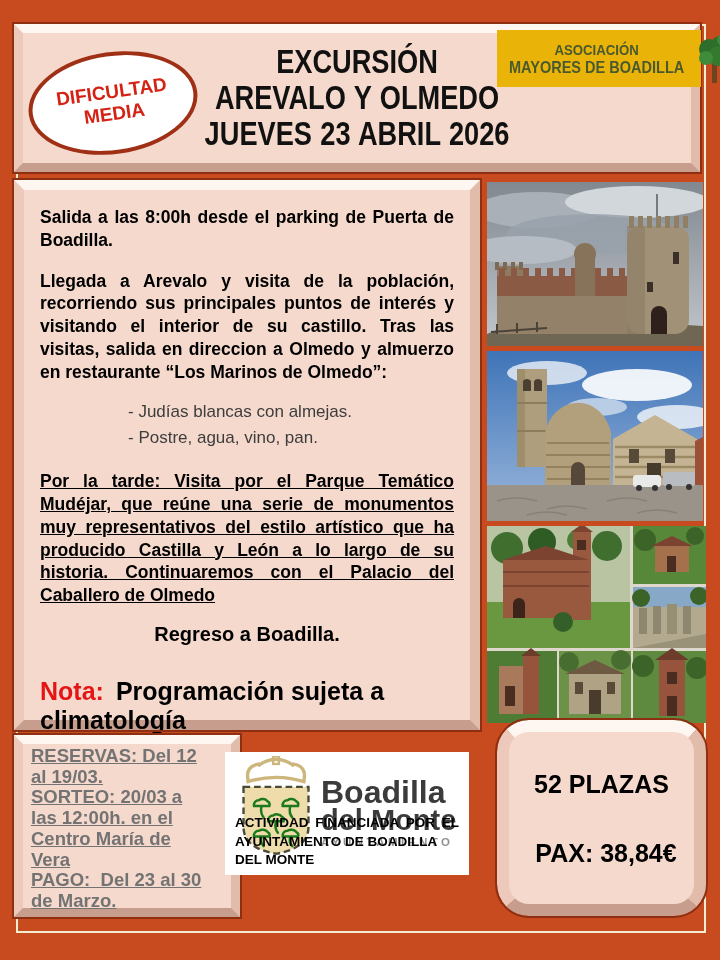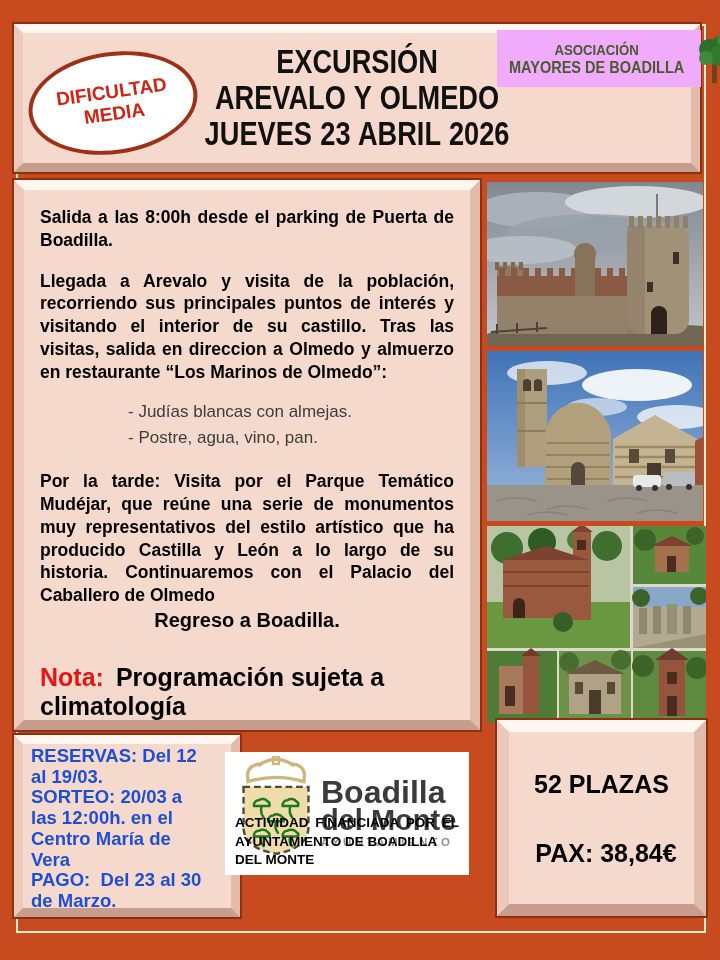--- a/index.html
+++ b/index.html
@@ -23,64 +23,64 @@
     letter-spacing:0px;word-spacing:1px;white-space:nowrap;}
   .title-wrap{padding-top:10px;}
 
   .badge{position:absolute;left:28px;top:52px;width:162px;height:94px;
     background:#fff;border:4px solid #a03015;border-radius:50%;
     transform:rotate(-8deg);display:flex;flex-direction:column;
     align-items:center;justify-content:center;z-index:5;}
   .badge div{color:#d42314;font-weight:bold;font-size:19px;line-height:22px;}
 
   .assoc{position:absolute;left:497px;top:30px;width:204px;height:57px;
-    background:#f0abfc;z-index:4;display:flex;align-items:center;}
+    background:#eab308;z-index:4;display:flex;align-items:center;}
   .assoc-text{flex:1;text-align:center;color:#4a5a2f;font-weight:bold;
     transform:scaleX(0.88);transform-origin:50% 50%;}
   .assoc-text .l1{font-size:15px;line-height:17px;}
   .assoc-text .l2{font-size:16.5px;line-height:19px;white-space:nowrap;}
   .assoc svg{flex:0 0 36px;margin-right:3px;}
 
   
   .main-box{left:14px;top:180px;width:466px;height:550px;}
   .main-inner{padding:16px 16px 0 16px;color:#000;}
   .para{font-size:17.5px;font-weight:bold;line-height:1.3;text-align:justify;margin:0;}
   .p1{margin-bottom:18px;}
   .p2{margin-bottom:16px;}
   .menu{margin:0 0 20px 88px;font-size:17px;font-weight:normal;color:#3d3d3d;line-height:1.5;}
   .menu span{display:block;}
-  .p3{}
+  .p3{margin-bottom:14px;text-decoration:underline;}
   .p4{font-size:20px;margin-bottom:30px;text-align:center;}
   .note{font-size:25px;font-weight:bold;}
   .note .lbl{color:#e51515;margin-right:12px;}
 
   
   .photo{position:absolute;overflow:hidden;}
   .photo1{left:487px;top:182px;width:216px;height:164px;}
   .photo2{left:487px;top:351px;width:216px;height:170px;}
   .photo3{left:487px;top:526px;width:219px;height:197px;}
   .photo svg{display:block;width:100%;height:100%;}
 
   
   .res-box{left:14px;top:735px;width:226px;height:182px;border-width:9px;}
   .res-text{padding:2px 4px 0 8px;font-size:18.5px;font-weight:bold;line-height:1.12;
-    white-space:pre-wrap;color:#1d4ed8;}
+    white-space:pre-wrap;color:#737373;text-decoration:underline;}
 
   .muni-box{position:absolute;left:225px;top:752px;width:244px;height:123px;background:#ffffff;}
   .muni-top{display:flex;align-items:flex-start;}
   .muni-shield{flex:0 0 86px;margin:4px 0 0 8px;}
   .muni-names{margin-top:26px;margin-left:2px;color:#3b3b3b;}
   .muni-n1{font-size:32px;font-weight:bold;line-height:28px;}
   .muni-n2{font-size:29px;font-weight:bold;line-height:28px;}
   .muni-n3{font-size:11.5px;font-weight:bold;color:#929292;letter-spacing:3.5px;margin-top:2px;}
   .muni-caption{position:absolute;left:10px;right:10px;bottom:6px;
     font-size:13.5px;font-weight:bold;color:#000;line-height:1.35;}
   .cap1{text-align:justify;text-align-last:justify;}
 
-  .plazas-box{left:497px;top:720px;width:209px;height:196px;border-width:12px;}
+  .plazas-box{left:497px;top:720px;width:209px;height:196px;border-width:12px;border-radius:32px;}
   .plazas-inner{text-align:center;color:#000;font-weight:bold;}
   .seats{font-size:25px;margin-top:38px;}
   .price{font-size:25px;margin-top:40px;padding-left:9px;}
 </style>
 </head>
 <body>
 
 <div id="page">
 
   <div class="frame-line"></div>

